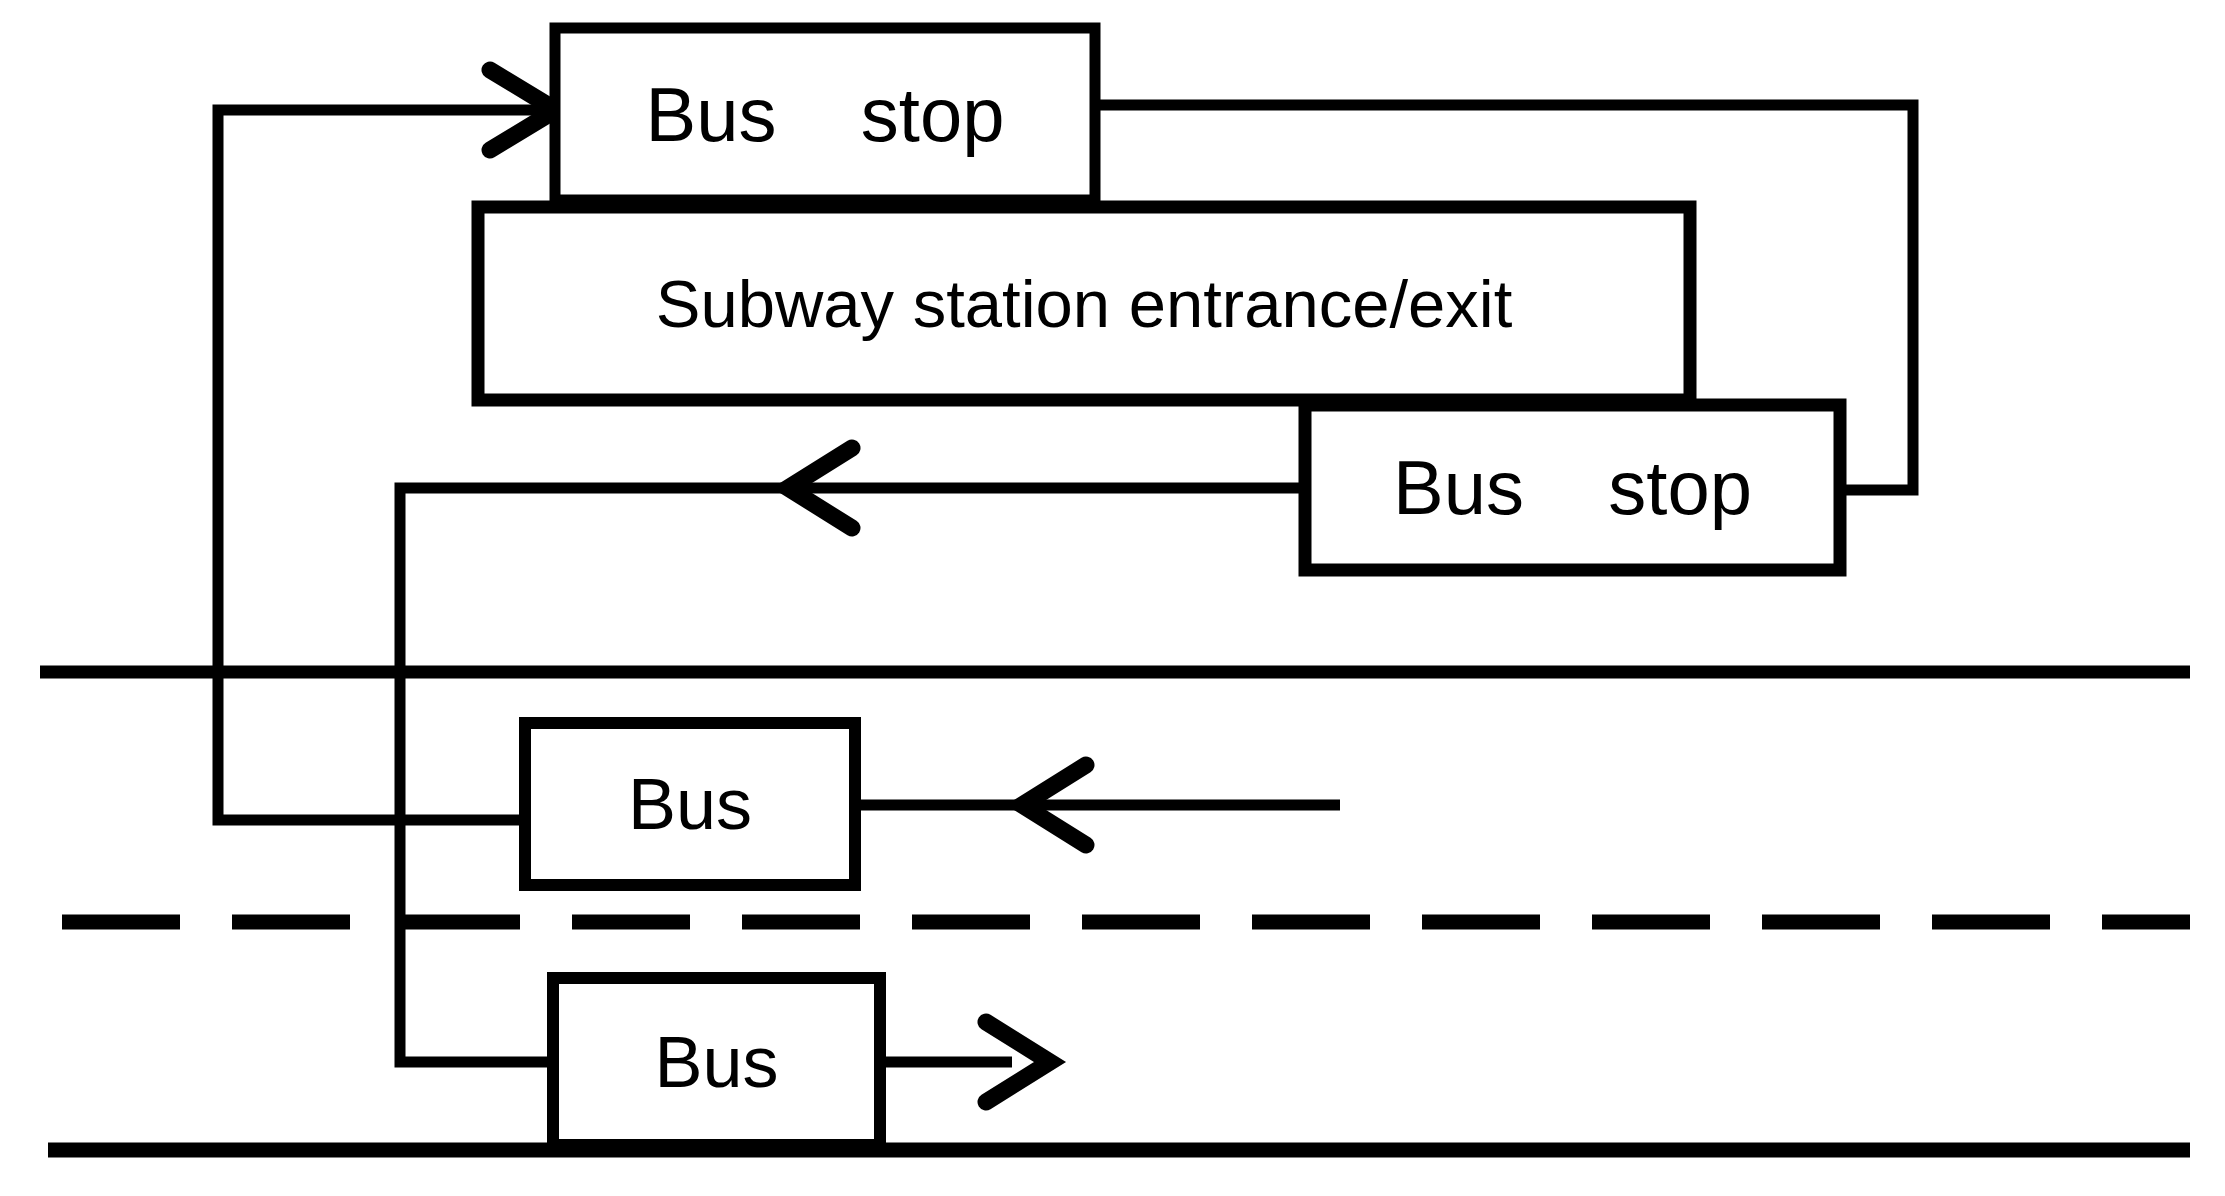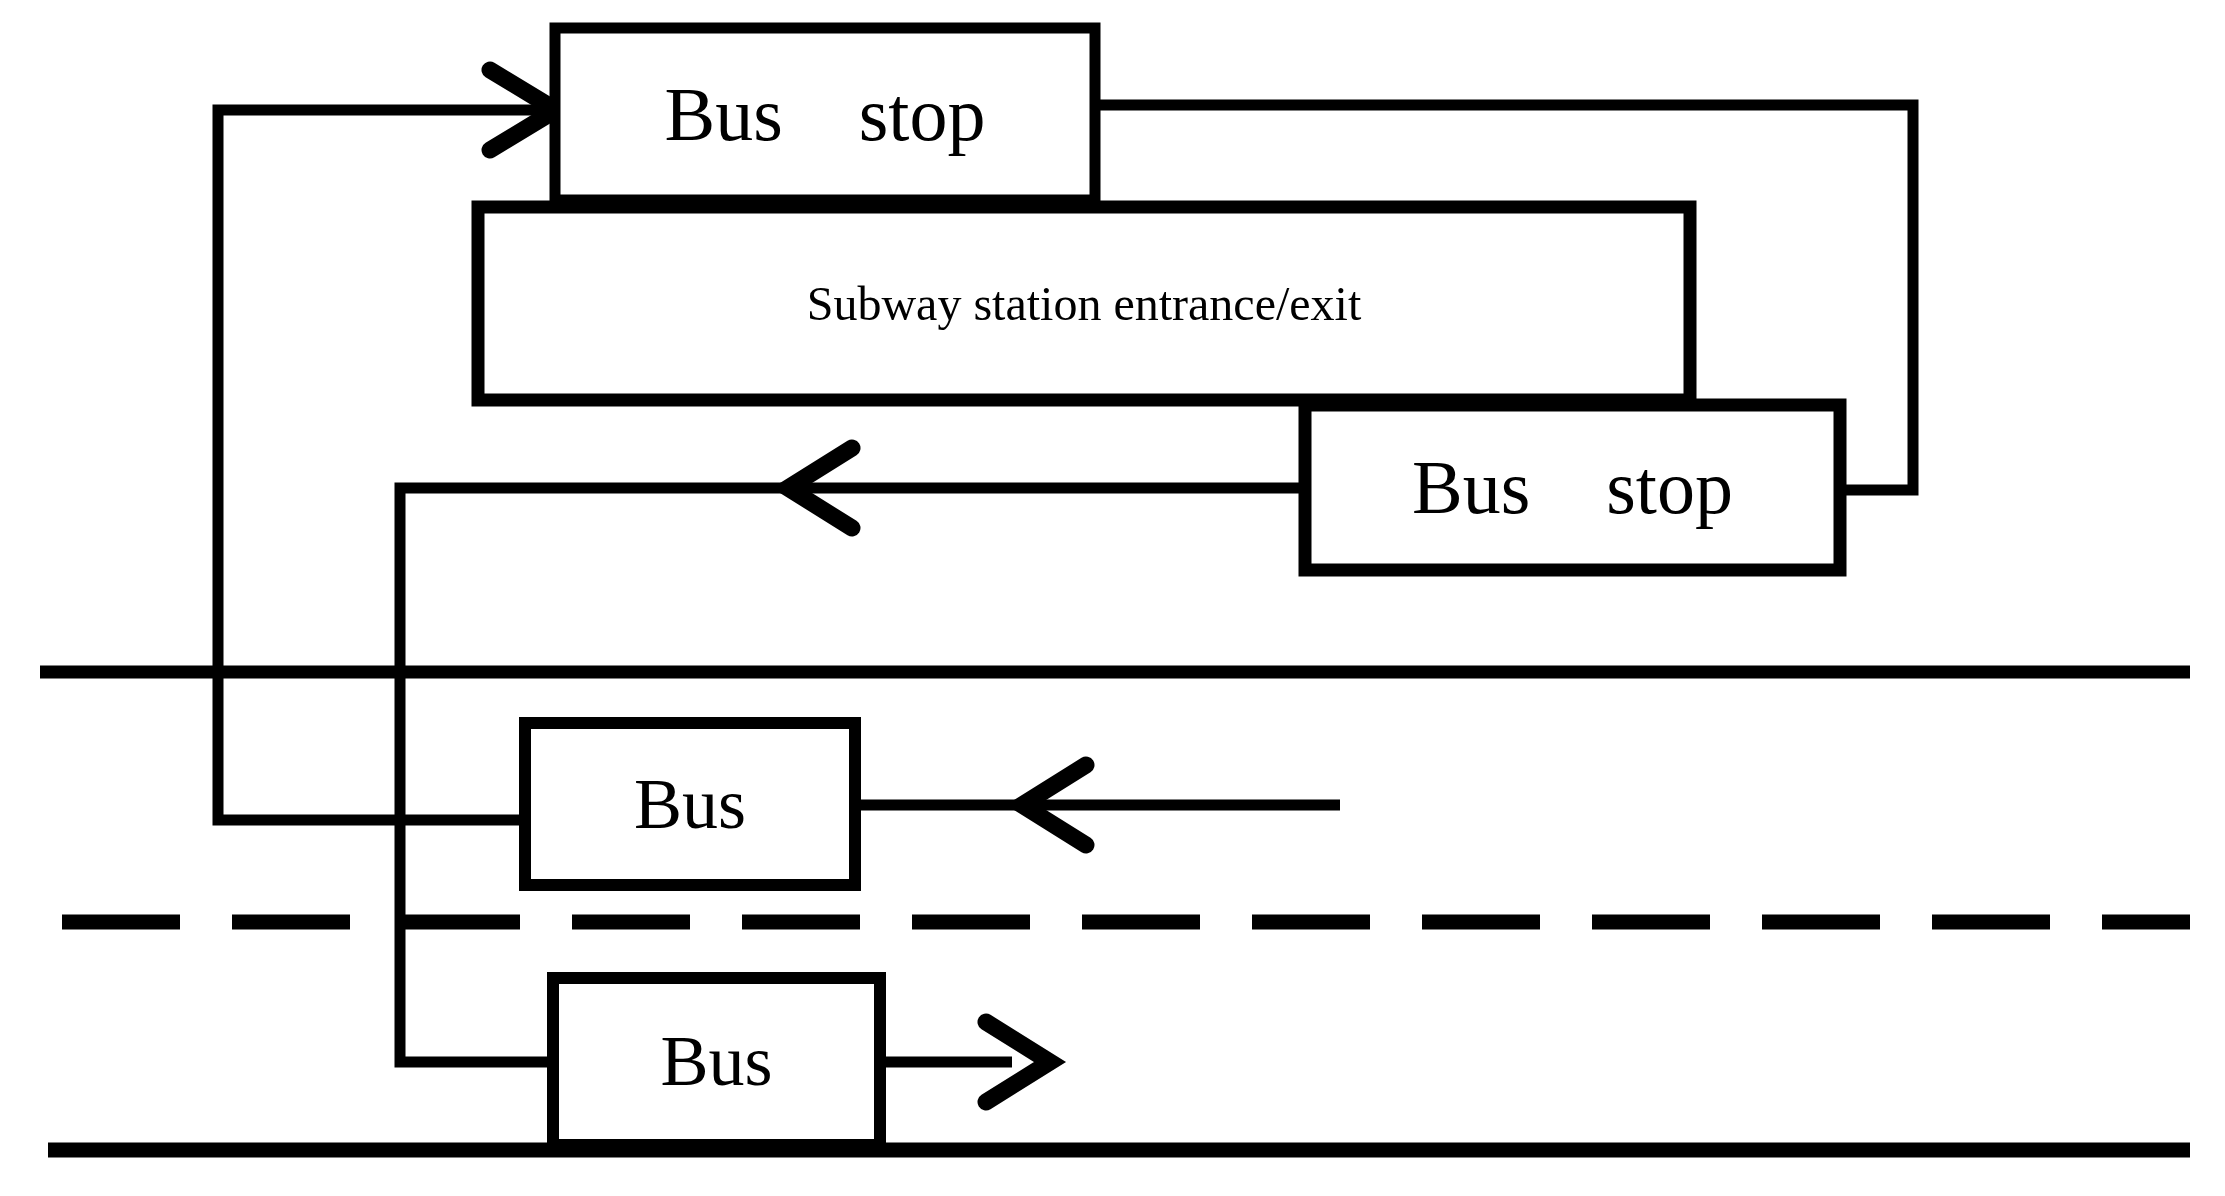--- a/index.html
+++ b/index.html
@@ -1,29 +1,29 @@
 <!DOCTYPE html>
 <html><head>
 <meta charset="utf-8">
 <style>
   html,body{margin:0;padding:0;background:#ffffff;}
   #stage{position:relative;width:2225px;height:1196px;background:#ffffff;overflow:hidden;}
   #stage svg{position:absolute;left:0;top:0;width:2225px;height:1196px;}
   .boxlabel{
     position:absolute;
-    font-family:Liberation Serif, serif;
+    font-family:Liberation Sans, sans-serif;
     color:#000000;
     white-space:pre;
     display:flex;
     align-items:center;
     justify-content:center;
     pointer-events:none;
   }
   .lbl-busstop-top{left:555px;top:28px;width:540px;height:172px;font-size:76px;}
-  .lbl-subway{left:478px;top:207px;width:1212px;height:193px;font-size:48px;}
+  .lbl-subway{left:478px;top:207px;width:1212px;height:193px;font-size:67px;}
   .lbl-busstop-bottom{left:1305px;top:405px;width:535px;height:165px;font-size:76px;}
   .lbl-bus-upper{left:525px;top:723px;width:330px;height:162px;font-size:72px;}
   .lbl-bus-lower{left:553px;top:978px;width:327px;height:167px;font-size:72px;}
 </style>
 </head>
 <body>
 
 <div id="stage">
 
   <svg viewBox="0 0 2225 1196" xmlns="http://www.w3.org/2000/svg">

